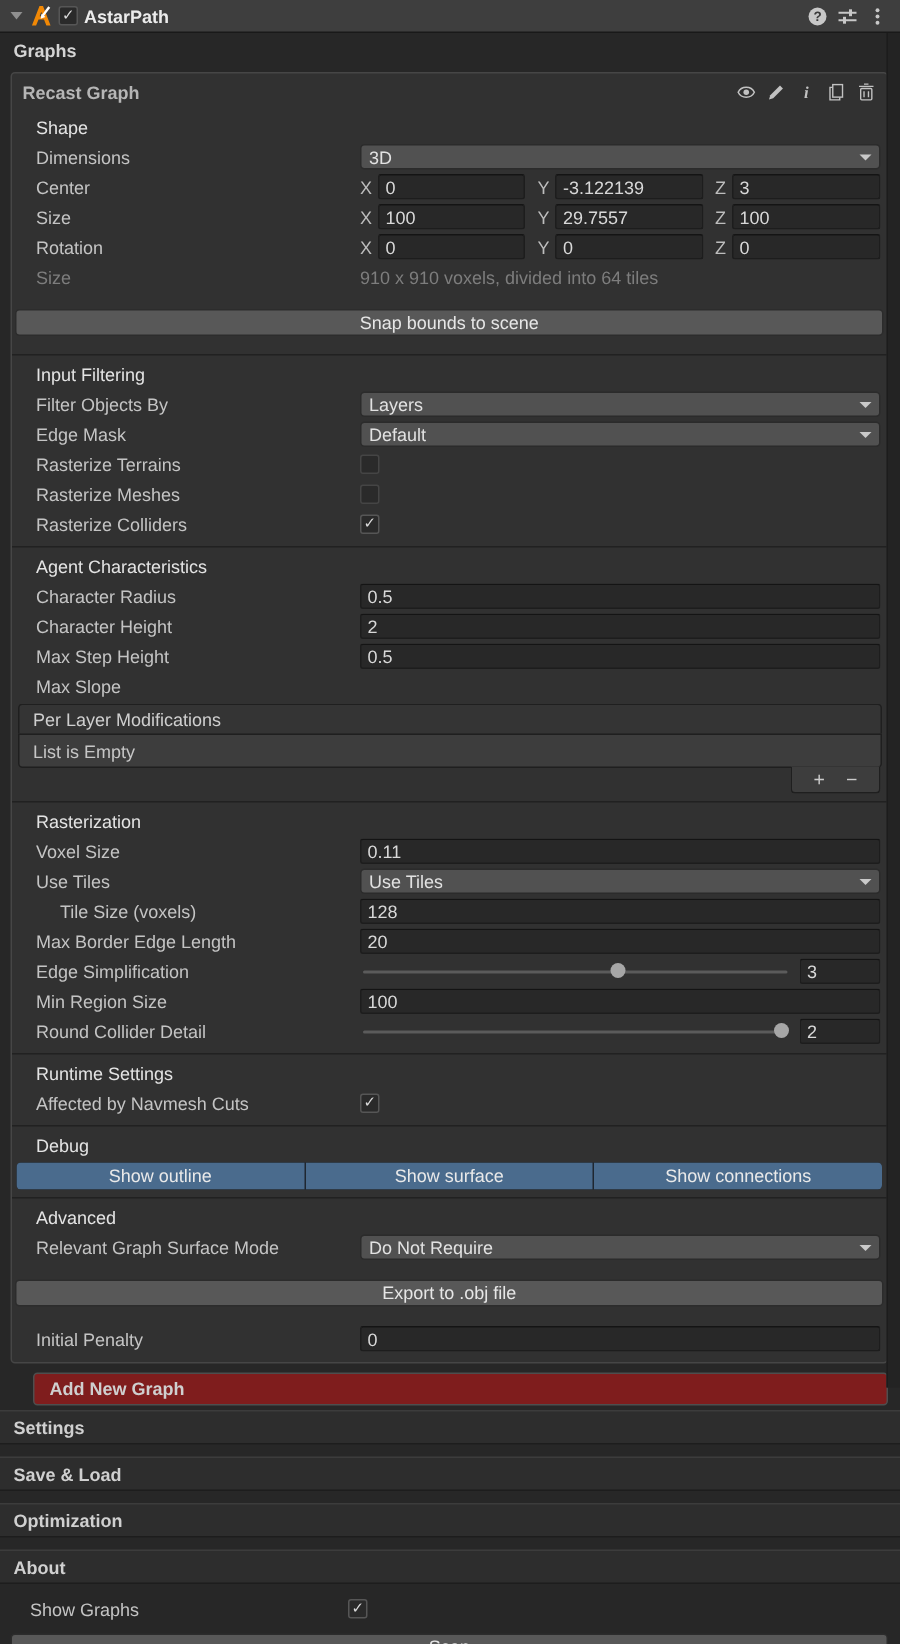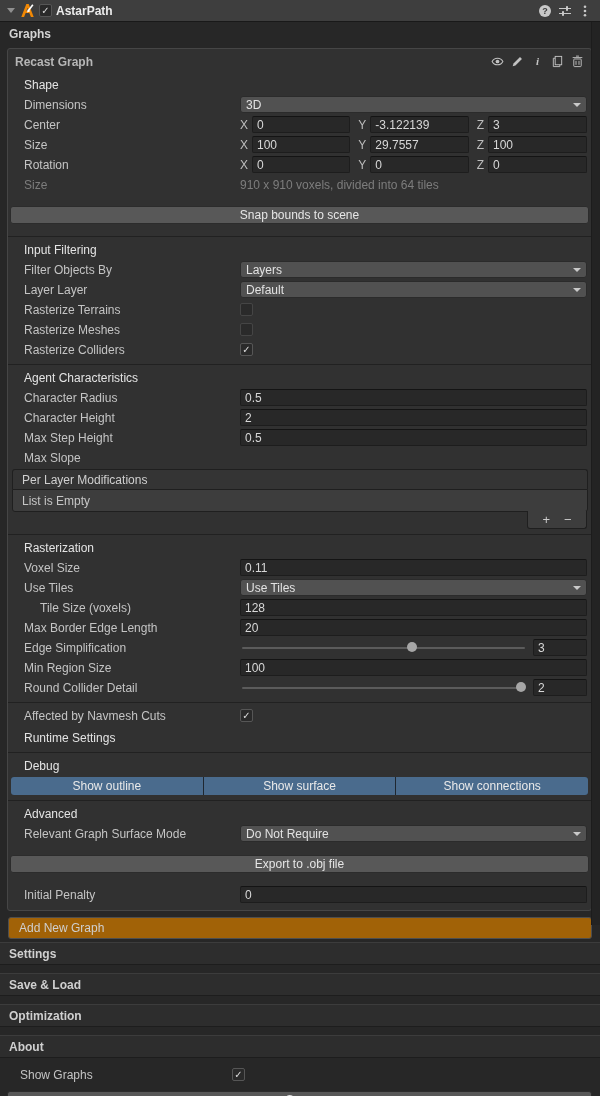--- a/index.html
+++ b/index.html
@@ -64,22 +64,22 @@
   .list-empty{height:21px;background:#3d3d3d;border:1px solid #1f1f1f;
     border-radius:0 0 3px 3px;display:flex;align-items:center;padding:0 9px;color:#c6c6c6}
   .list-footer{height:17px;width:58px;margin:-1px 4px 2px auto;background:#3d3d3d;
     border:1px solid #1f1f1f;border-top:none;border-radius:0 0 3px 3px;
     display:flex;align-items:center;justify-content:center;gap:14px}
   .list-footer button{background:none;border:none;color:#cccccc;font-size:13px;line-height:1;padding:0;cursor:default}
   
   .toggles{display:flex;margin:2px 3px;height:18px;border-radius:3px;overflow:hidden;gap:1px;background:#1f2730}
   .toggle-btn{flex:1;color:#e9e9e9;text-align:center;line-height:18px;border:none;font:inherit;padding:0;cursor:default}
   
-  .add-graph{margin:6px 8px 0 8px;height:20px;border:1px solid #4e4e4e;border-radius:3px;background:#a16207;
-    display:flex;align-items:center;padding:0 10px;font-weight:normal;color:#cfcfcf}
+  .add-graph{margin:6px 8px 0 22px;height:20px;border:1px solid #4e4e4e;border-radius:3px;background:#7f1d1d;
+    display:flex;align-items:center;padding:0 10px;font-weight:bold;color:#cfcfcf}
   .about-row{height:19px;display:flex;align-items:center;padding-left:20px;margin-top:7px}
   .about-row .label{width:212px;flex:none;color:#c4c4c4}
   .scan-row{margin:7px 8px 0 7px;display:flex}
   .scroll-gutter{position:absolute;right:0;top:22px;width:8px;height:903px;background:#232323;border-left:1px solid #1c1c1c}
 </style>
 </head>
 <body>
 
 <div class="titlebar">
   <span class="foldout"></span>
@@ -242,21 +242,21 @@
       <div class="row">
         <span class="label">Filter Objects By</span>
         <div class="control">
           <div class="dropdown">
             <span class="dd-val">Layers</span>
             <span class="arrow"></span>
           </div>
         </div>
       </div>
       <div class="row">
-        <span class="label">Layer Layer</span>
+        <span class="label">Edge Mask</span>
         <div class="control">
           <div class="dropdown">
             <span class="dd-val">Default</span>
             <span class="arrow"></span>
           </div>
         </div>
       </div>
       <div class="row">
         <span class="label">Rasterize Terrains</span>
         <div class="control">
@@ -363,28 +363,28 @@
         <span class="label">Round Collider Detail</span>
         <div class="control">
           <div class="slider-wrap">
             <div class="slider-track"></div>
             <div class="slider-handle" style="left: calc(98% - 5px);"></div>
           </div>
           <input class="tfield slider-val" value="2" style="">
         </div>
       </div>
       <div class="divider"></div>
+      <div class="row sec-header">
+        <span>Runtime Settings</span>
+      </div>
       <div class="row">
         <span class="label">Affected by Navmesh Cuts</span>
         <div class="control">
           <span class="checkbox checked"></span>
         </div>
-      </div>
-      <div class="row sec-header">
-        <span>Runtime Settings</span>
       </div>
       <div class="divider"></div>
       <div class="row sec-header">
         <span>Debug</span>
       </div>
       <div class="toggles">
         <button class="toggle-btn" style="background: rgb(74, 107, 141);">Show outline</button>
         <button class="toggle-btn" style="background: rgb(74, 107, 141);">Show surface</button>
         <button class="toggle-btn" style="background: rgb(74, 107, 141);">Show connections</button>
       </div>

